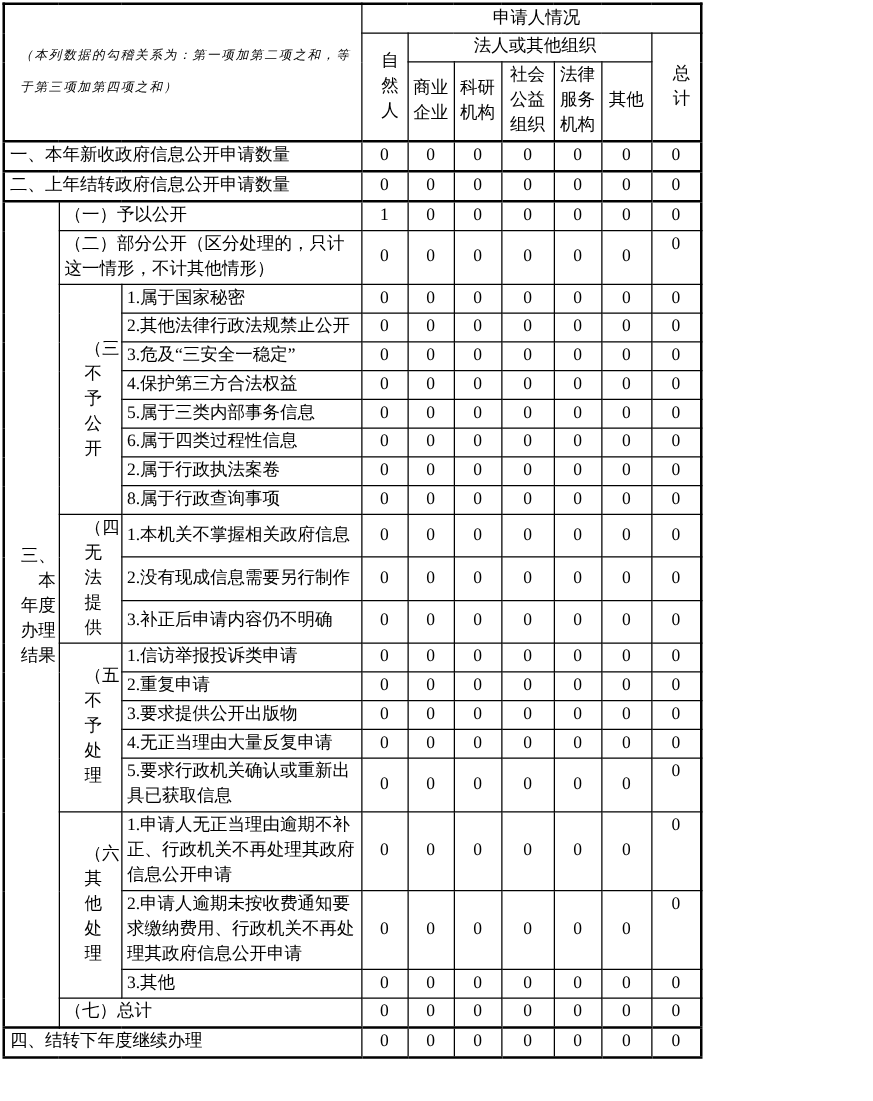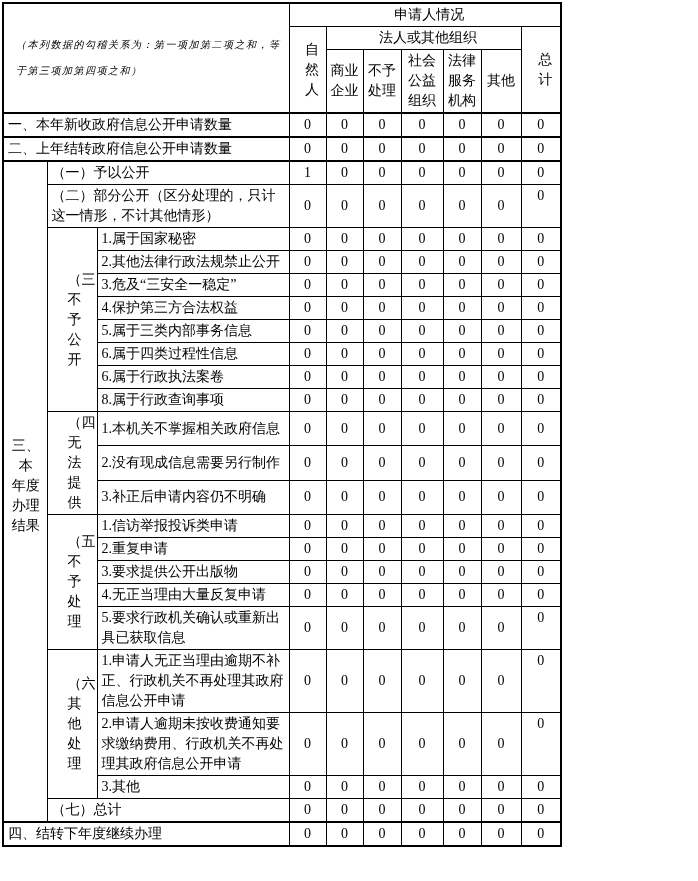--- a/index.html
+++ b/index.html
@@ -33,21 +33,21 @@
     font-size: 10px;
     letter-spacing: 1.5px;
     line-height: 26px;
     padding: 4px 8px;
     text-align: left;
     vertical-align: middle;
   }
   tbody td.num { text-align: center; height: 20px; }
   td.label-cell { text-align: left; padding-left: 4px; }
   td.section3-cell {
-    text-align: center;
+    text-align: right;
     white-space: pre-line;
     vertical-align: middle;
     padding: 2px 2px 14px 3px;
   }
   td.group-cell { text-align: left; vertical-align: middle; padding-left: 20px; }
   tr.full > td { border-top-width: 2px; border-bottom-width: 2px; }
 </style>
 </head>
 <body>
 
@@ -70,21 +70,21 @@
         <td class="note" rowspan="3" colspan="3">（本列数据的勾稽关系为：第一项加第二项之和，等于第三项加第四项之和）</td>
         <td colspan="7">申请人情况</td>
       </tr>
       <tr class="h2">
         <td rowspan="2">自然人</td>
         <td colspan="5">法人或其他组织</td>
         <td rowspan="2">总计</td>
       </tr>
       <tr class="h3">
         <td>商业企业</td>
-        <td>不予处理</td>
+        <td>科研机构</td>
         <td>社会公益组织</td>
         <td>法律服务机构</td>
         <td>其他</td>
       </tr>
     </thead>
     <tbody id="report-body">
         <tr class="full">
           <td class="label-cell" colspan="3">一、本年新收政府信息公开申请数量</td>
           <td class="num">0</td>
           <td class="num">0</td>
@@ -183,21 +183,21 @@
           <td class="label-cell">6.属于四类过程性信息</td>
           <td class="num">0</td>
           <td class="num">0</td>
           <td class="num">0</td>
           <td class="num">0</td>
           <td class="num">0</td>
           <td class="num">0</td>
           <td class="num">0</td>
         </tr>
         <tr class="item">
-          <td class="label-cell">6.属于行政执法案卷</td>
+          <td class="label-cell">2.属于行政执法案卷</td>
           <td class="num">0</td>
           <td class="num">0</td>
           <td class="num">0</td>
           <td class="num">0</td>
           <td class="num">0</td>
           <td class="num">0</td>
           <td class="num">0</td>
         </tr>
         <tr class="item">
           <td class="label-cell">8.属于行政查询事项</td>

